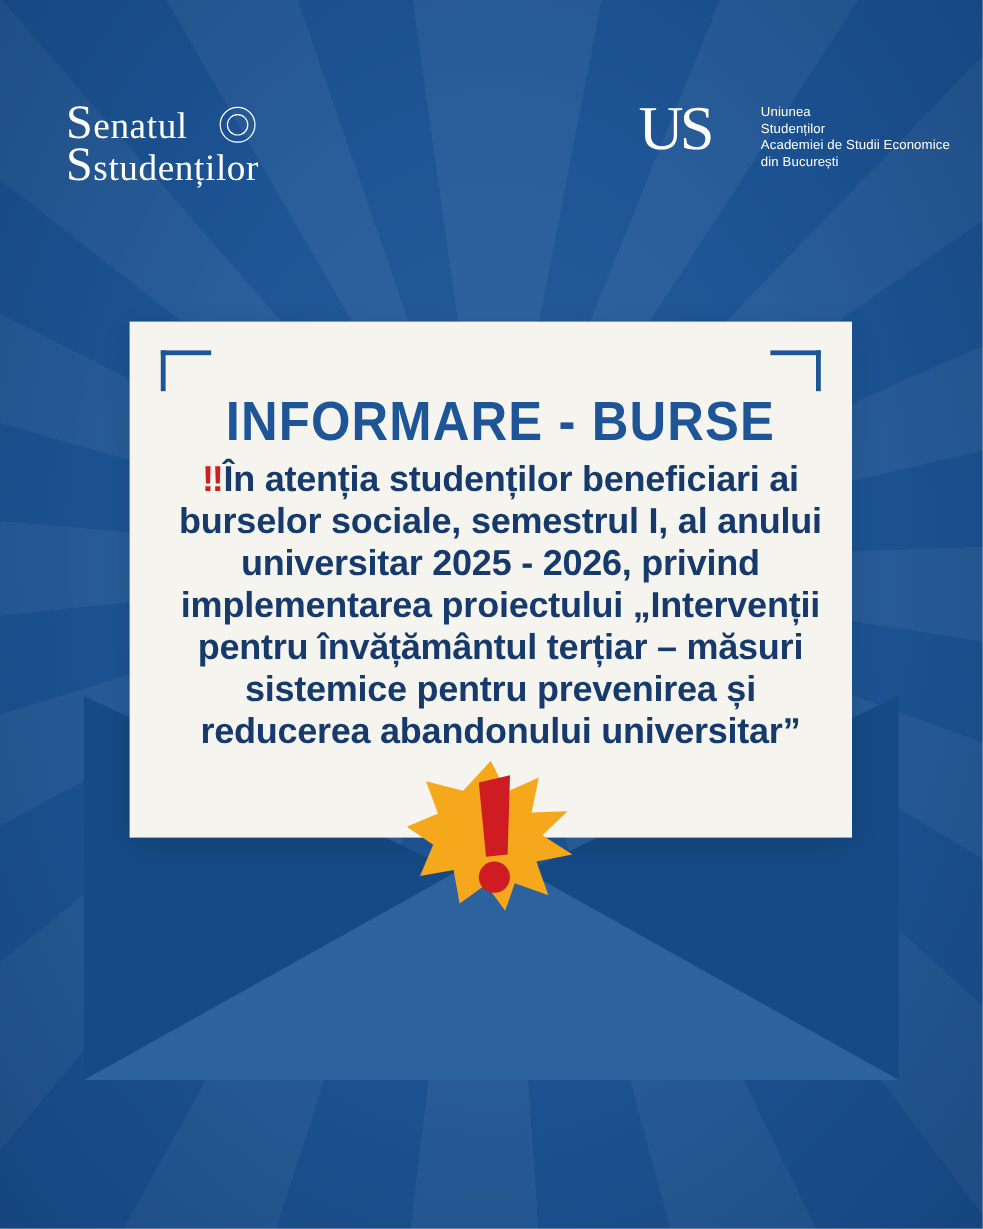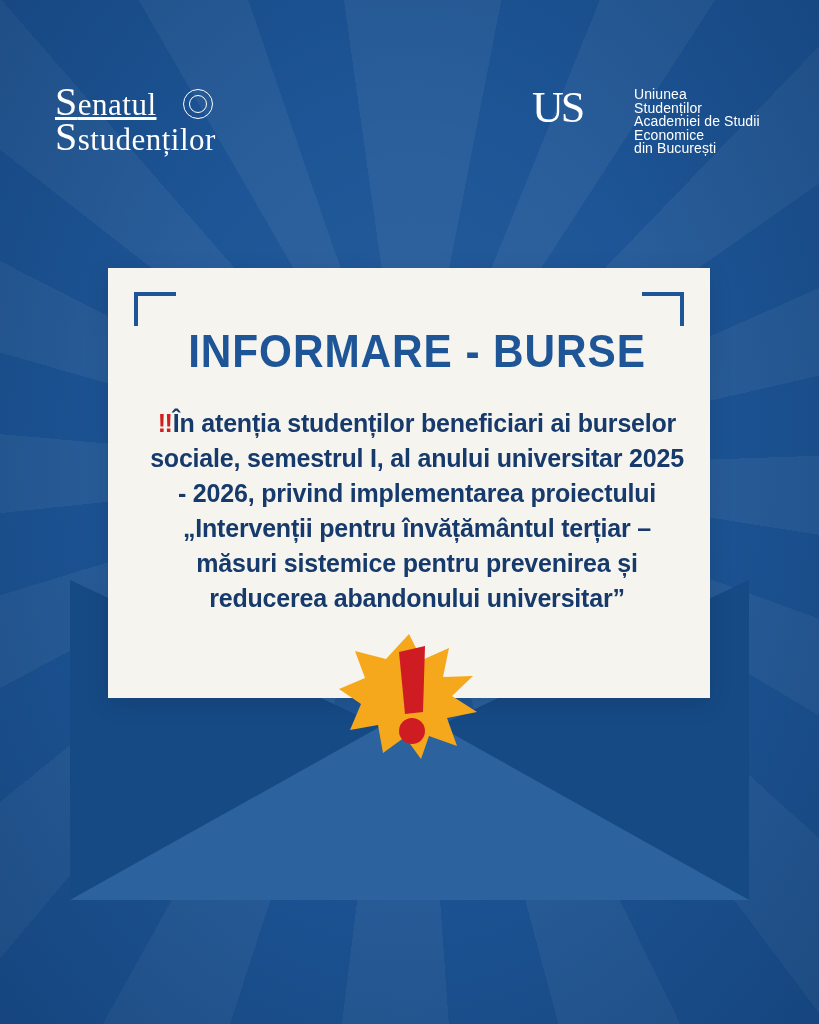--- a/index.html
+++ b/index.html
@@ -54,21 +54,20 @@
     color: #ffffff;
     width: 200px;
     height: 66px;
   }
   .logo-senat .l1 {
     font-family: "Liberation Serif", serif;
     font-size: 31px;
     letter-spacing: 0.5px;
     line-height: 32px;
     white-space: nowrap;
-    text-decoration: underline;
   }
   .logo-senat .l1 .cap { font-size: 40px; }
   .logo-senat .l2 {
     font-family: "Liberation Serif", serif;
     font-size: 31px;
     letter-spacing: 0.5px;
     line-height: 32px;
     white-space: nowrap;
   }
   .logo-senat .l2 .cap { font-size: 40px; }
@@ -138,30 +137,30 @@
     left: 532px;
     top: 8px;
     width: 260px;
     height: 70px;
     color: #ffffff;
   }
   .logo-usase .mark {
     position: absolute;
     left: 0; top: 0;
     font-family: "Liberation Serif", serif;
-    font-size: 44px;
+    font-size: 52px;
     line-height: 52px;
     letter-spacing: -3px;
     font-weight: normal;
   }
   .logo-usase .lines {
     position: absolute;
     left: 102px;
     top: 6px;
-    font-size: 14px;
+    font-size: 11px;
     line-height: 13.5px;
     letter-spacing: 0.1px;
   }
   .env-body {
     position: absolute;
     left: 70px;
     top: 580px;
     width: 679px;
     height: 320px;
     overflow: hidden;
@@ -221,23 +220,23 @@
   .card-title {
     margin-top: 26px;
     font-family: "Liberation Sans Narrow", "Liberation Sans", sans-serif;
     font-size: 46px;
     font-weight: bold;
     letter-spacing: 1px;
     color: #1d5596;
     transform: scaleX(0.92);
   }
   .card-body {
-    margin-top: 28px;
+    margin-top: 4px;
     padding: 0 14px;
-    font-size: 25px;
+    font-size: 30px;
     line-height: 35px;
     font-weight: bold;
     color: #163a6b;
     letter-spacing: -0.2px;
   }
   .bang {
     color: #d01f1f;
     font-weight: bold;
   }
 

